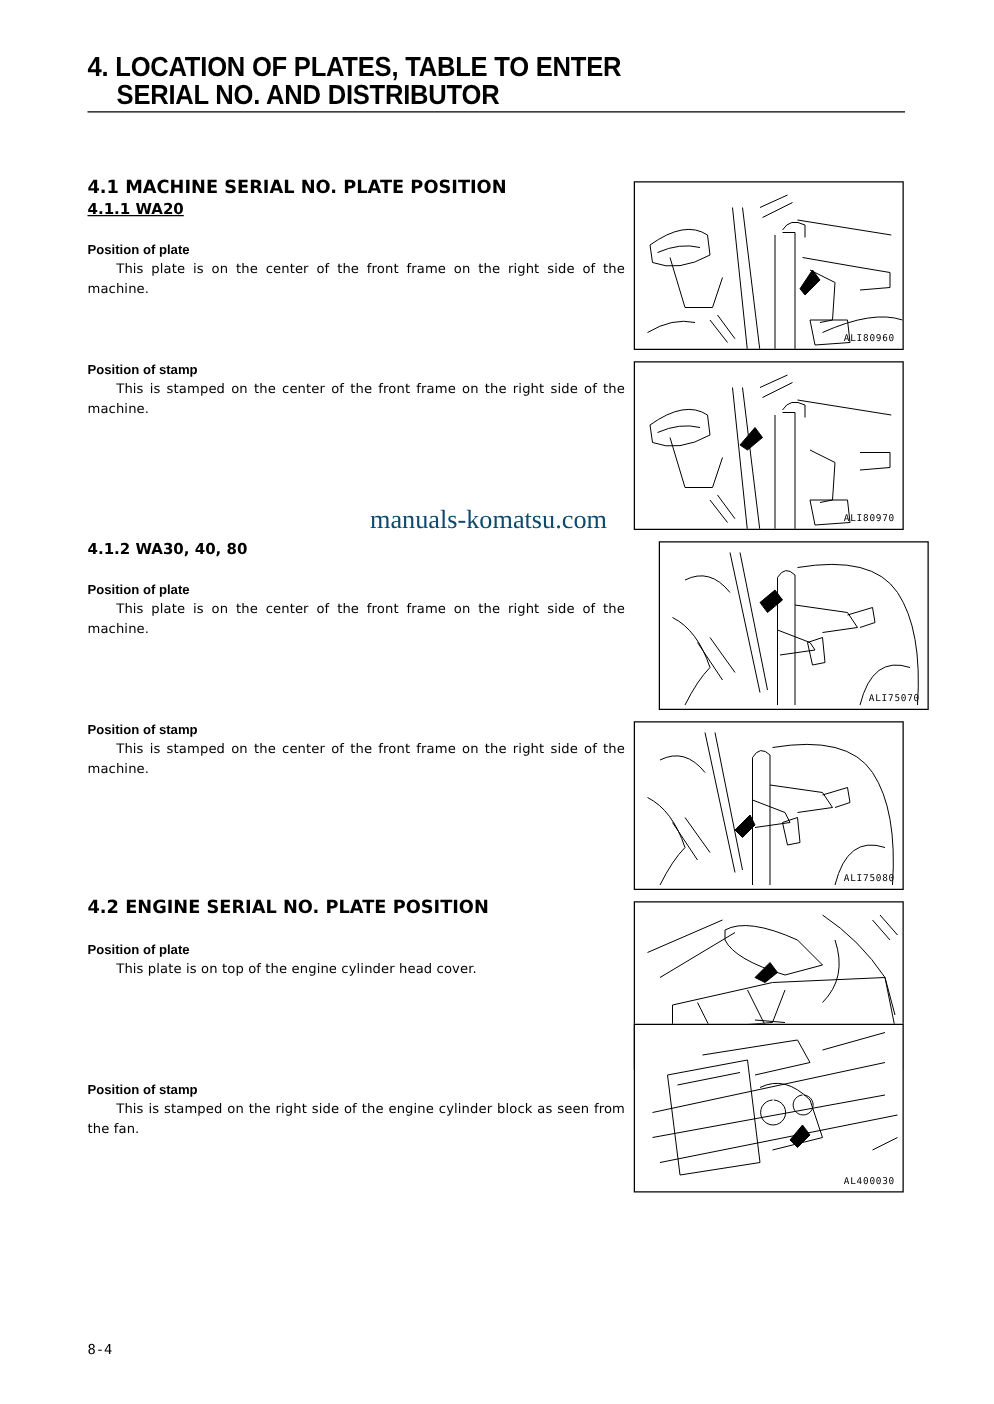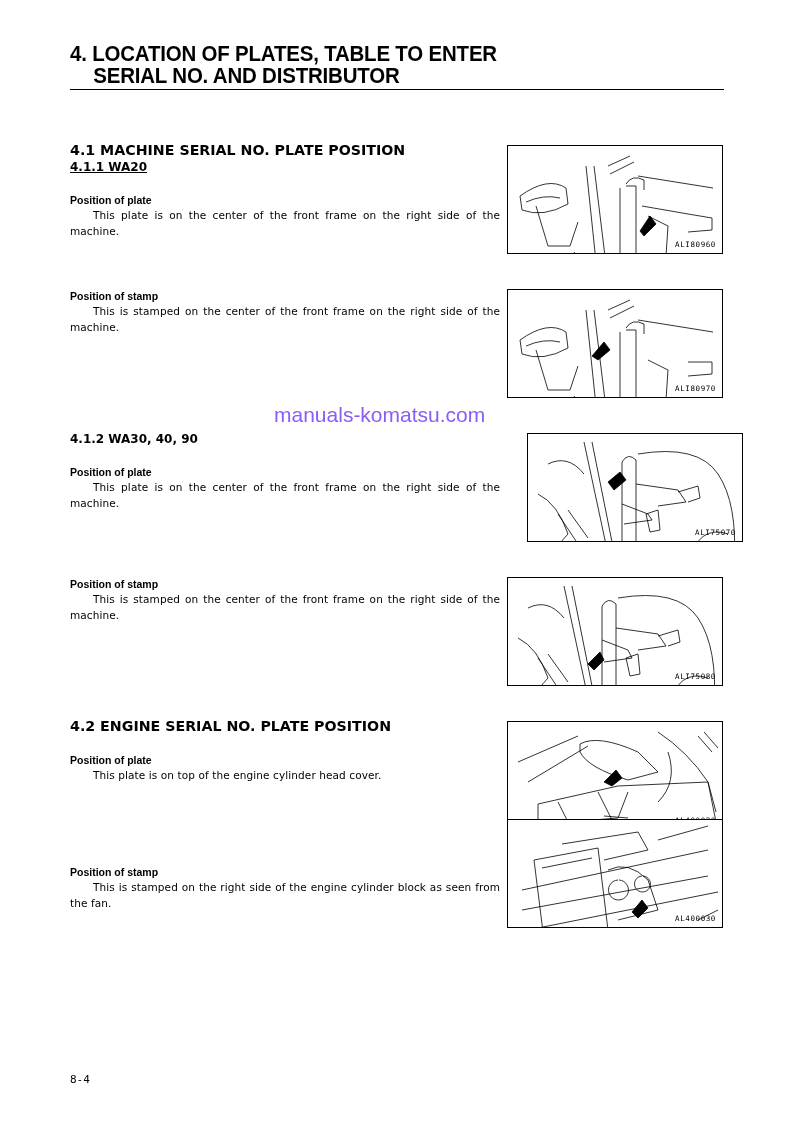--- a/index.html
+++ b/index.html
@@ -5,45 +5,45 @@
   html, body { margin: 0; padding: 0; background: #ffffff; }
   body { width: 795px; height: 1123px; position: relative; overflow: hidden; color: #000; font-family: "DejaVu Sans", sans-serif; }
   .abs { position: absolute; }
   .title { left: 70px; top: 43px; font-family: "Liberation Sans", sans-serif; font-weight: bold; font-size: 22px; line-height: 22px; letter-spacing: -0.2px; transform: scaleX(0.93); transform-origin: left top; white-space: nowrap; }
   .title .l2 { padding-left: 25px; display: block; }
   .rule { left: 70px; top: 89px; width: 654px; height: 0; border-top: 1.6px solid #000; }
   .h2 { font-family: "DejaVu Sans", sans-serif; font-weight: bold; font-size: 14.5px; line-height: 16px; white-space: nowrap; transform: scaleX(0.98); transform-origin: left top; }
   .h3 { font-family: "DejaVu Sans", sans-serif; font-weight: bold; font-size: 12px; line-height: 14px; white-space: nowrap; }
   .sub { font-family: Liberation Sans, sans-serif; font-weight: bold; font-size: 10.5px; line-height: 14px; white-space: nowrap; }
   .para { width: 430px; font-family: "DejaVu Sans", sans-serif; font-size: 10.5px; line-height: 16px; text-indent: 23px; text-align: justify; letter-spacing: 0.1px; }
-  .fig { left: 507px; width: 216px; height: 109px; border: 1px solid #000; box-sizing: border-box; background: #fff; overflow: hidden; }
+  .fig { left: 507px; width: 216px; height: 135px; border: 1px solid #000; box-sizing: border-box; background: #fff; overflow: hidden; }
   .fig svg { position: absolute; left: 0; top: 0; }
   .fig .code { position: absolute; right: 6px; bottom: 4px; font-family: "DejaVu Sans Mono", monospace; font-size: 7.5px; letter-spacing: 0.6px; }
-  .watermark { left: 274px; top: 402px; font-family: Liberation Sans, sans-serif; font-size: 21px; line-height: 26px; color: #8b5cf6; white-space: nowrap; z-index: 5; }
+  .watermark { left: 296px; top: 402px; font-family: Liberation Serif, serif; font-size: 21px; line-height: 26px; color: #0c4a6e; white-space: nowrap; z-index: 5; }
   .pagenum { left: 70px; top: 1073px; font-family: "DejaVu Sans Mono", monospace; font-size: 11px; }
 </style>
 </head>
 <body>
 
 <div class="abs title">
   <span>4. LOCATION OF PLATES, TABLE TO ENTER</span>
   <span class="l2">SERIAL NO. AND DISTRIBUTOR</span>
 </div>
 <div class="abs rule"></div>
 
 <div class="abs h2" style="left:70px; top:142px;">4.1  MACHINE SERIAL NO. PLATE POSITION</div>
 <div class="abs h3" style="left:70px; top:160px;text-decoration:underline;">4.1.1   WA20</div>
 
 <div class="abs sub" style="left:70px; top:193px;">Position of plate</div>
 <div class="abs para" style="left:70px; top:207px;">This plate is on the center of the front frame on the right side of the machine.</div>
 
 <div class="abs sub" style="left:70px; top:289px;">Position of stamp</div>
 <div class="abs para" style="left:70px; top:303px;">This is stamped on the center of the front frame on the right side of the machine.</div>
 
-<div class="abs h3" style="left:70px; top:432px;">4.1.2   WA30, 40, 90</div>
+<div class="abs h3" style="left:70px; top:432px;">4.1.2   WA30, 40, 80</div>
 
 <div class="abs sub" style="left:70px; top:465px;">Position of plate</div>
 <div class="abs para" style="left:70px; top:479px;">This plate is on the center of the front frame on the right side of the machine.</div>
 
 <div class="abs sub" style="left:70px; top:577px;">Position of stamp</div>
 <div class="abs para" style="left:70px; top:591px;">This is stamped on the center of the front frame on the right side of the machine.</div>
 
 <div class="abs h2" style="left:70px; top:718px;">4.2  ENGINE SERIAL NO. PLATE POSITION</div>
 
 <div class="abs sub" style="left:70px; top:753px;">Position of plate</div>

